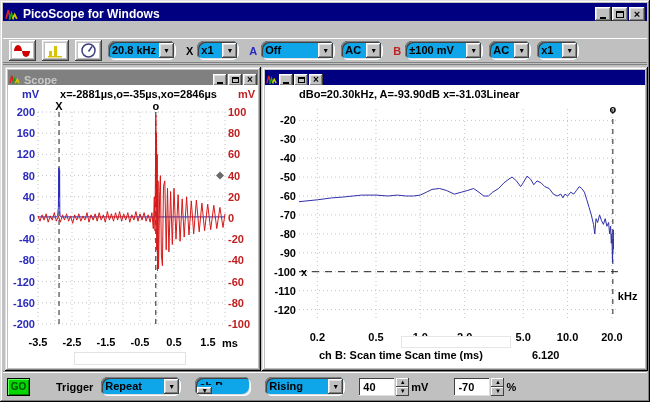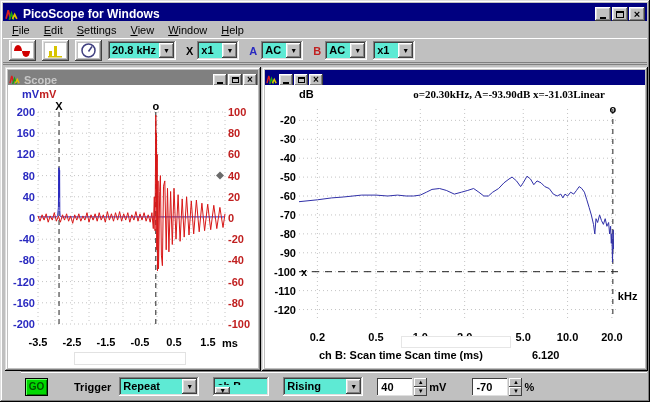--- a/index.html
+++ b/index.html
@@ -26,22 +26,22 @@
   .mi::first-letter{text-decoration:underline;}
 
   .toolbar{position:absolute;left:3px;top:38px;right:3px;height:25px;display:flex;align-items:center;
     border-top:1px solid #fff;border-bottom:1px solid #808080;padding-left:6px;}
   .tb{width:27px;height:21px;background:#c0c0c0;border:0;padding:0;margin-right:6px;display:flex;align-items:center;justify-content:center;
     box-shadow:inset -1px -1px 0 #404040,inset 1px 1px 0 #fff,inset -2px -2px 0 #808080,inset 2px 2px 0 #dfdfdf;}
   .tb svg{background:#fff;}
   .lbl{font-size:11px;font-weight:bold;color:#000;margin:0 4px;}
   .lbl.a{color:#2929c0;}
   .lbl.b{color:#c02020;}
-  .dd{height:19px;display:flex;align-items:stretch;background:#5eead4;margin-right:6px;
-    box-shadow:inset -1px -1px 0 #fff,inset 1px 1px 0 #808080,inset -2px -2px 0 #dfdfdf,inset 2px 2px 0 #404040;}
+  .dd{height:19px;display:flex;align-items:stretch;background:#0ea5e9;margin-right:6px;
+    box-shadow:inset -1px -1px 0 #fff,inset 1px 1px 0 #808080,inset -2px -2px 0 #dfdfdf,inset 2px 2px 0 #404040;border-radius:7px;}
   .dd .val{flex:1;font-size:11px;font-weight:bold;color:#000;padding:3px 3px 0 4px;white-space:nowrap;overflow:hidden;}
   .dd .arrow{width:15px;margin:2px;background:#c0c0c0;display:flex;align-items:center;justify-content:center;font-size:7px;color:#000;
     box-shadow:inset -1px -1px 0 #404040,inset 1px 1px 0 #fff,inset -2px -2px 0 #808080,inset 2px 2px 0 #dfdfdf;}
   .w68{width:68px;} .w40{width:42px;} .w72{width:74px;} .w76{width:78px;} .w56{width:56px;flex-direction:column;} .w78{width:80px;}
 
   .mdi{position:absolute;left:3px;top:64px;right:3px;height:308px;background:#c0c0c0;border-top:1px solid #808080;}
 
   .win{position:absolute;top:2px;height:304px;background:#c0c0c0;padding:3px;
     box-shadow:inset -1px -1px 0 #000,inset 1px 1px 0 #dfdfdf,inset -2px -2px 0 #808080,inset 2px 2px 0 #fff;}
   .win.scope{left:2px;width:256px;}
@@ -51,31 +51,31 @@
   .ctitle.inactive{background:#808080;}
   .ctitle .t{font-size:11px;font-weight:bold;margin-left:3px;flex:1;}
   .ctitle.active .t{color:#fff;}
   .ctitle.inactive .t{color:#c8c8c8;}
   .client{position:absolute;left:3px;right:3px;top:18px;bottom:3px;background:#fff;overflow:hidden;}
   .plot-header{height:14px;display:flex;align-items:center;font-size:11px;font-weight:bold;padding-top:3px;white-space:nowrap;}
   .plot-header .u-left{color:#2929c0;margin-left:14px;}
   .plot-header .readout{flex:1;text-align:center;color:#000;}
   .plot-header .u-right{color:#c02020;margin-right:3px;}
   .plot-header .u-db{color:#000;margin-left:34px;}
-  .plot-header .readout2{flex:1;text-align:right;color:#000;margin-right:40px;font-family:Liberation Serif, serif;}
+  .plot-header .readout2{flex:1;text-align:left;color:#000;margin-right:40px;}
   svg.plot{display:block;}
   .ax{font-family:"Liberation Sans",sans-serif;font-size:11px;font-weight:bold;}
   .scope-footer{position:relative;height:16px;}
   .white-box{position:absolute;left:66px;top:1px;width:112px;height:13px;background:#fff;border:1px solid #e2e2e2;}
   .spec-footer{position:relative;height:18px;font-size:11px;font-weight:bold;color:#000;white-space:nowrap;}
   .spec-footer .fl{margin-left:54px;}
   .spec-footer .fv{margin-left:46px;}
   .white-box2{position:absolute;left:136px;top:-13px;width:110px;height:12px;background:#fff;border:1px solid #e6e6e6;}
 
-  .statusbar{position:absolute;left:21px;bottom:3px;right:3px;height:28px;border-top:1px solid #808080;
+  .statusbar{position:absolute;left:3px;bottom:3px;right:3px;height:28px;border-top:1px solid #808080;
     box-shadow:inset 0 1px 0 #fff;display:flex;align-items:center;padding:2px 4px 0 4px;}
   .go{width:23px;height:18px;background:#00d800;border:1px solid #000;color:#005000;font-weight:bold;font-size:10px;
     display:flex;align-items:center;justify-content:center;box-shadow:inset 1px 1px 0 #66ff66,inset -1px -1px 0 #008000;padding:0;}
   .status-panel{width:112px;height:17px;margin-left:5px;font-size:11px;font-weight:bold;color:#000;padding:2px 5px 0 5px;
     box-shadow:inset -1px -1px 0 #fff,inset 1px 1px 0 #808080;}
   .trig-label{margin-left:26px;margin-right:8px;font-size:11px;font-weight:bold;color:#000;}
   .statusbar .dd{margin-right:14px;}
   .spin{display:flex;height:18px;margin-right:2px;}
   .spin .sval{width:36px;background:#fff;font-size:11px;font-weight:bold;color:#000;padding:3px 0 0 4px;
     box-shadow:inset -1px -1px 0 #dfdfdf,inset 1px 1px 0 #404040;}
@@ -100,28 +100,20 @@
         <span class="glyph-min"></span>
       </span>
     <span class="wbtn">
         <span class="glyph-max"></span>
       </span>
     <span class="wbtn">
         <span class="glyph-close">×</span>
       </span>
   </div>
 
-  <div class="menubar">
-    <span class="mi">File</span>
-    <span class="mi">Edit</span>
-    <span class="mi">Settings</span>
-    <span class="mi">View</span>
-    <span class="mi">Window</span>
-    <span class="mi">Help</span>
-  </div>
 
   <div class="toolbar">
     <button class="tb">
       <svg width="21" height="15" viewBox="0 0 21 15">
         <path d="M2,8 a4,6 0 0 1 8,0 z" fill="#d00000"></path>
         <path d="M10,8 a4,6 0 0 0 8,0 z" fill="#d00000"></path>
       </svg>
     </button>
     <button class="tb">
       <svg width="21" height="15" viewBox="0 0 21 15">
@@ -139,25 +131,33 @@
     <div class="dd w68">
       <span class="val">20.8 kHz</span>
       <span class="arrow">▼</span>
     </div>
     <span class="lbl">X</span>
     <div class="dd w40">
       <span class="val">x1</span>
       <span class="arrow">▼</span>
     </div>
     <span class="lbl a">A</span>
+    <div class="dd w72">
+      <span class="val">Off</span>
+      <span class="arrow">▼</span>
+    </div>
     <div class="dd w40">
       <span class="val">AC</span>
       <span class="arrow">▼</span>
     </div>
     <span class="lbl b">B</span>
+    <div class="dd w76">
+      <span class="val">±100 mV</span>
+      <span class="arrow">▼</span>
+    </div>
     <div class="dd w40">
       <span class="val">AC</span>
       <span class="arrow">▼</span>
     </div>
     <div class="dd w40">
       <span class="val">x1</span>
       <span class="arrow">▼</span>
     </div>
   </div>
 
@@ -177,20 +177,21 @@
         <span class="cbtn">
             <span class="glyph-max"></span>
           </span>
         <span class="cbtn">
             <span class="glyph-close">×</span>
           </span>
       </div>
       <div class="client">
         <div class="plot-header">
           <span class="u-left">mV</span>
+          <span class="readout">x=-2881µs,o=-35µs,xo=2846µs</span>
           <span class="u-right">mV</span>
         </div>
         <svg id="scope-svg" class="plot" width="245" height="252">
             <line x1="30" y1="13" x2="30" y2="225" stroke="#c4c4c4" stroke-dasharray="1 3"></line>
             <line x1="47" y1="13" x2="47" y2="225" stroke="#c4c4c4" stroke-dasharray="1 3"></line>
             <line x1="64" y1="13" x2="64" y2="225" stroke="#c4c4c4" stroke-dasharray="1 3"></line>
             <line x1="81" y1="13" x2="81" y2="225" stroke="#c4c4c4" stroke-dasharray="1 3"></line>
             <line x1="98" y1="13" x2="98" y2="225" stroke="#c4c4c4" stroke-dasharray="1 3"></line>
             <line x1="115" y1="13" x2="115" y2="225" stroke="#c4c4c4" stroke-dasharray="1 3"></line>
             <line x1="132" y1="13" x2="132" y2="225" stroke="#c4c4c4" stroke-dasharray="1 3"></line>

